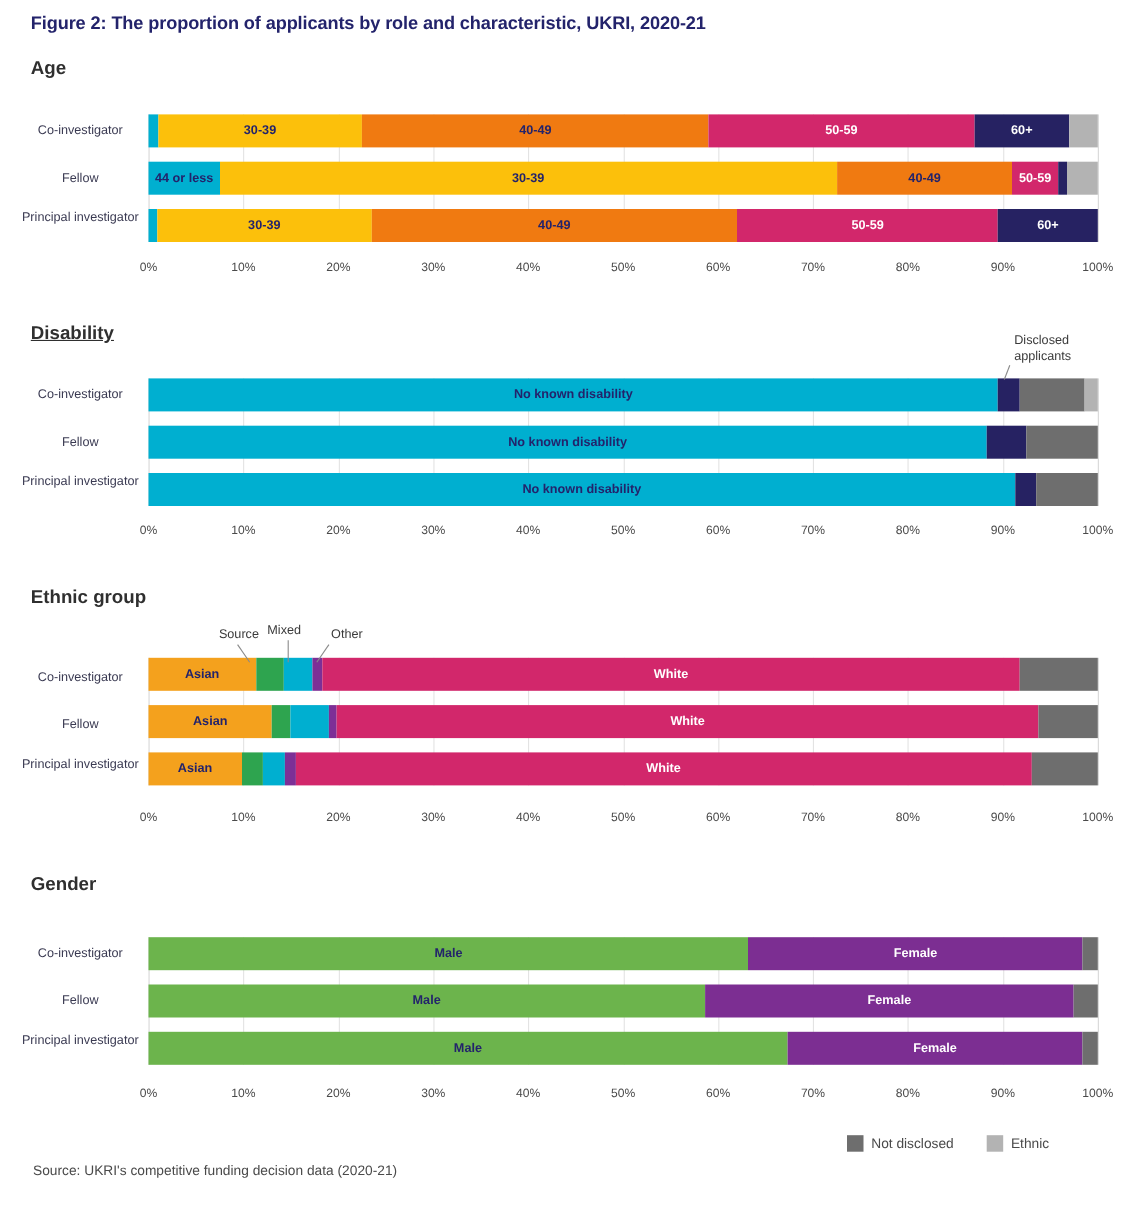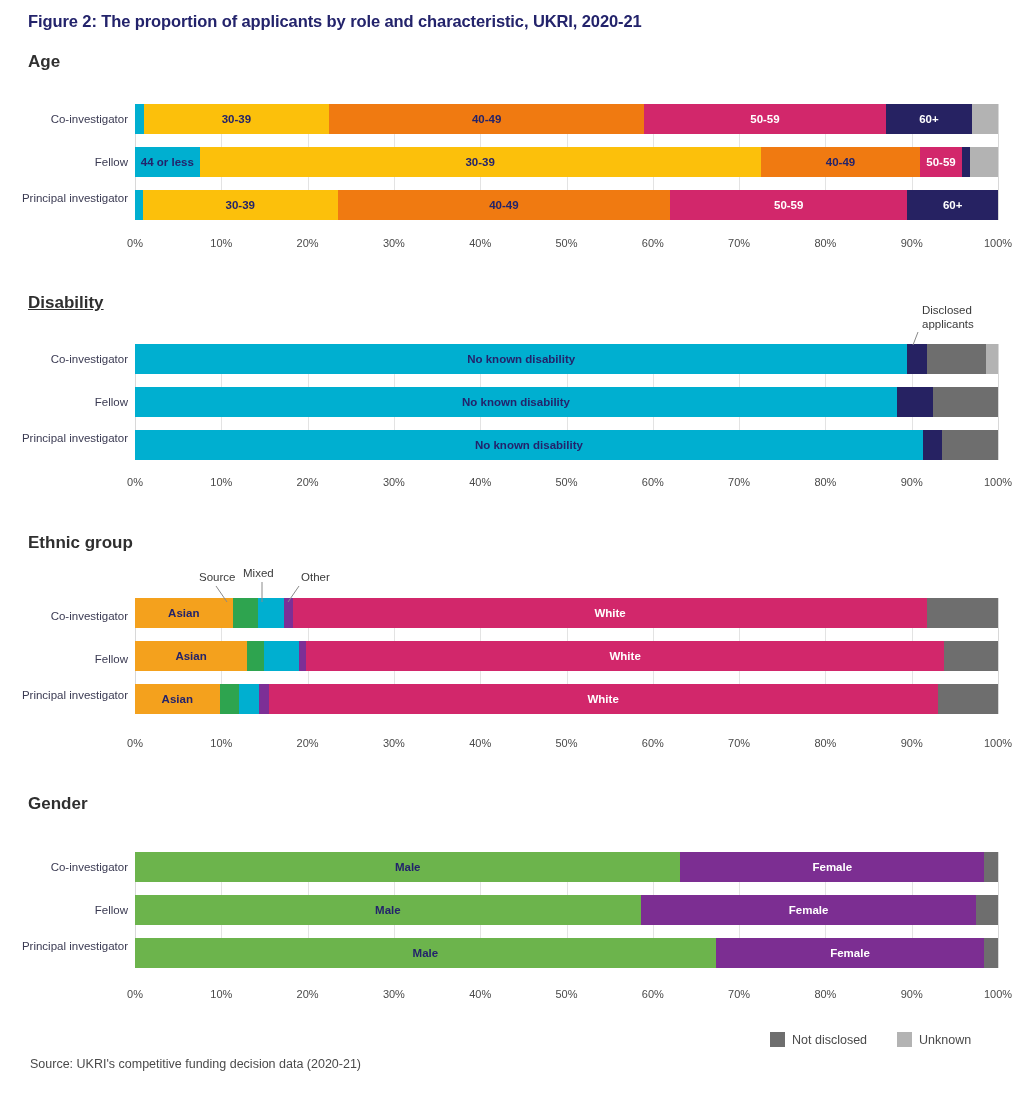--- a/index.html
+++ b/index.html
@@ -71,21 +71,21 @@
     font-size: 11.5px;
     font-weight: bold;
     white-space: nowrap;
     overflow: hidden;
     box-sizing: border-box;
   }
   .rowlabel {
     position: absolute;
     width: 110px;
     left: 18px;
-    text-align: right;
+    text-align: center;
     font-size: 11.5px;
     color: #3a3a52;
     line-height: 14px;
     font-weight: normal;
   }
   .axis {
     position: absolute;
     left: 135px;
     width: 863px;
     height: 18px;
@@ -357,21 +357,21 @@
   </div>
 
 <div class="legend" id="legend-host" style="left:770px; top:1032px;">
     <div class="legend-item">
       <span class="swatch" style="background: rgb(110, 110, 110);"></span>
       <span>Not disclosed</span>
     </div>
     <span style="width: 14px;"></span>
     <div class="legend-item">
       <span class="swatch" style="background: rgb(179, 179, 179);"></span>
-      <span>Unknown</span>
+      <span>Ethnic</span>
     </div>
     <span style="width: 14px;"></span>
   </div>
 
 <div class="source">Source: UKRI's competitive funding decision data (2020-21)</div>
 
 <svg width="1035" height="1096" style="position: absolute; left: 0px; top: 0px; pointer-events: none;">
     <line x1="918" y1="332" x2="913" y2="345" stroke="#8a8a8a" stroke-width="1"></line>
   </svg>
 <svg width="1035" height="1096" style="position: absolute; left: 0px; top: 0px; pointer-events: none;">

